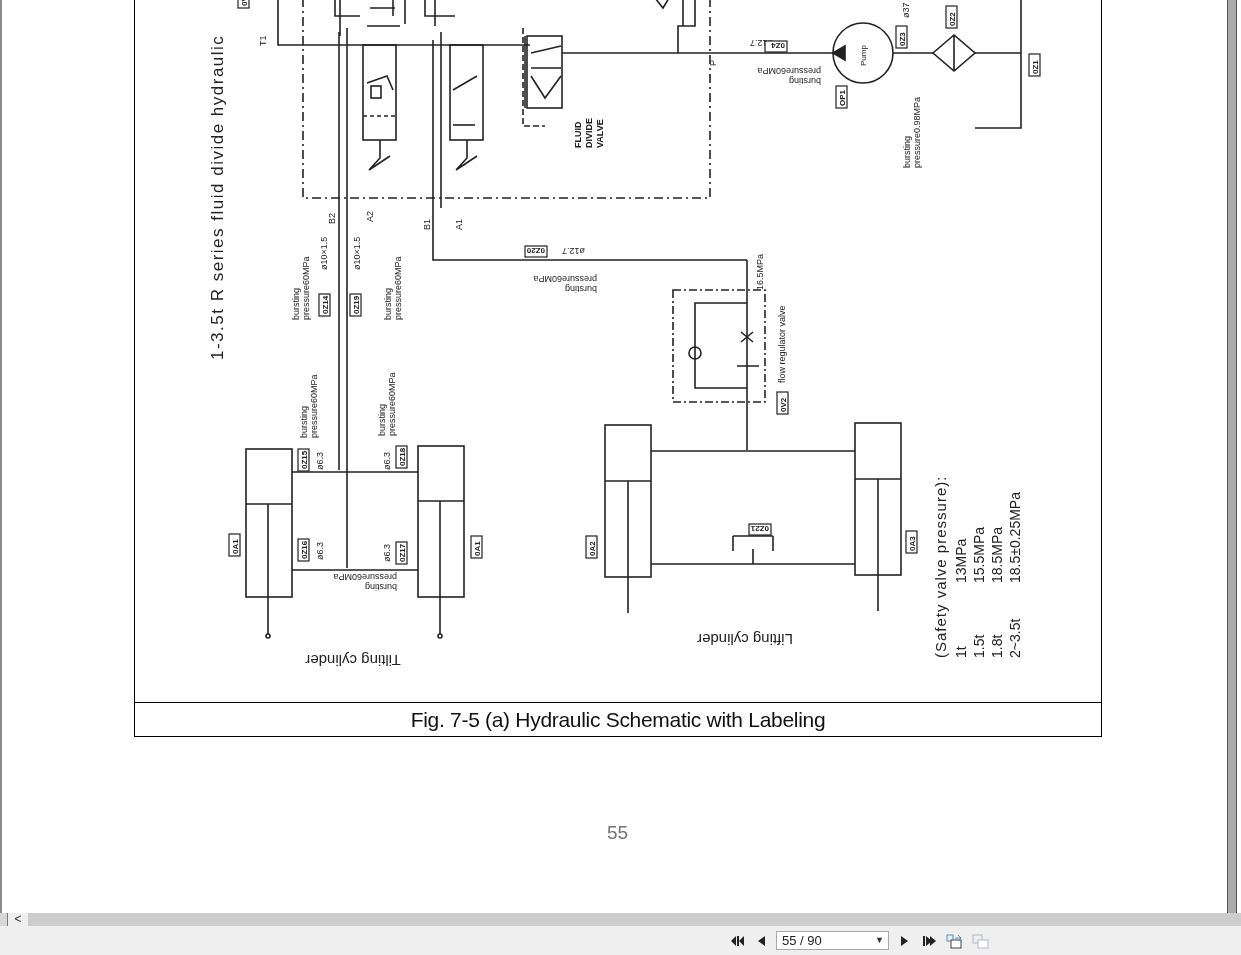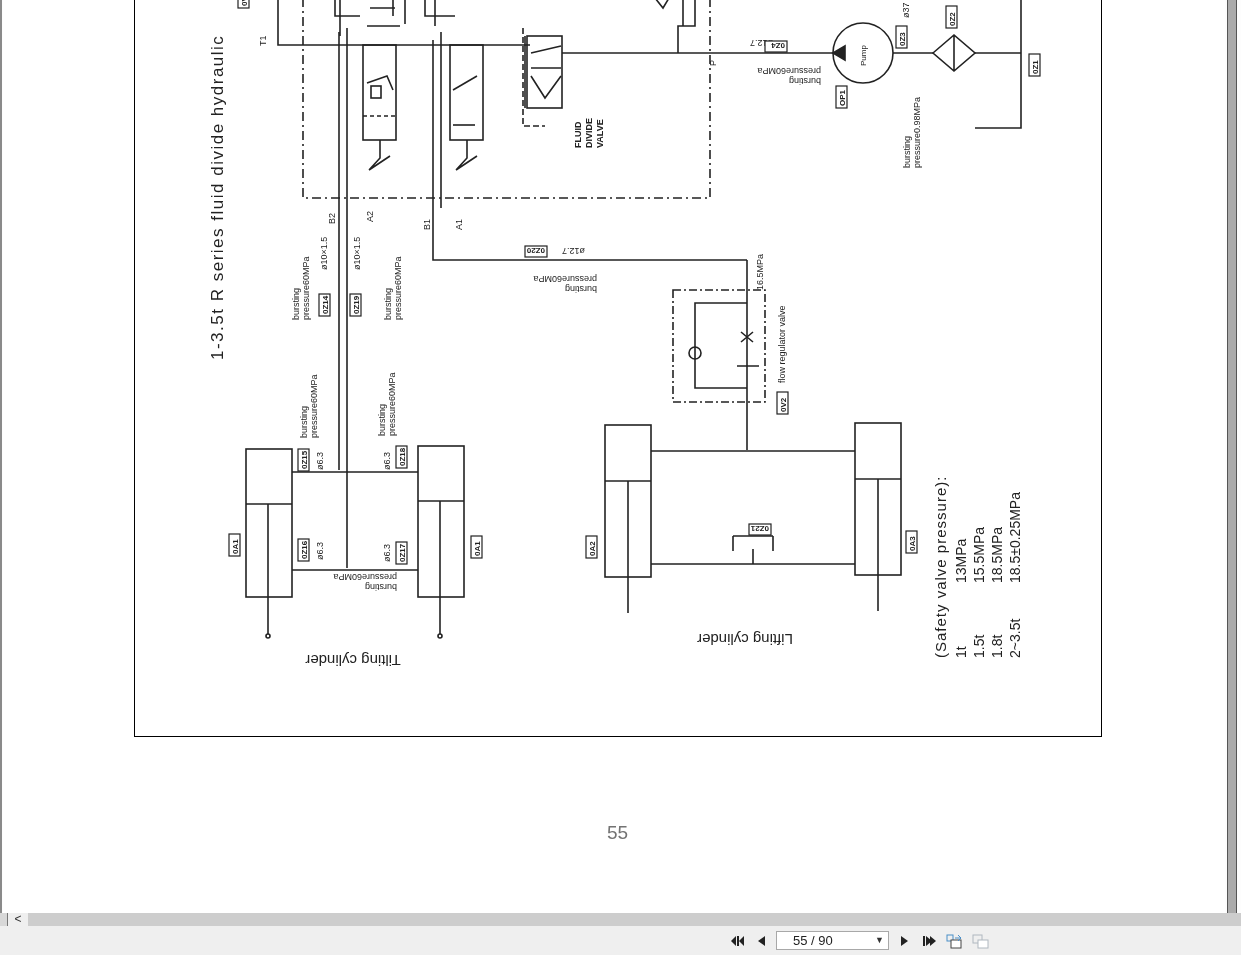--- a/index.html
+++ b/index.html
@@ -10,21 +10,21 @@
   #page{position:absolute;left:3px;top:0;width:1222px;height:913px;background:#fff;}
   #figure-frame{position:absolute;left:131px;top:-2px;width:966px;height:738px;border:1px solid #000;border-top:none;background:#fff;}
   #caption-box{position:absolute;left:0;top:704px;width:966px;height:33px;border-top:1px solid #000;display:flex;align-items:center;justify-content:center;}
   #caption{font-size:21px;color:#111;font-family:"Liberation Sans",sans-serif;letter-spacing:-0.3px;}
   #page-number{position:absolute;left:0;width:1229px;top:822px;text-align:center;font-size:19px;color:#737373;}
   #hscroll{position:absolute;left:0;top:913px;width:1241px;height:13px;background:#cdcdcd;}
   #hscroll-left{position:absolute;left:8px;top:0;width:20px;height:13px;background:#efefef;font-size:12px;line-height:13px;text-align:center;color:#333;cursor:pointer;}
   #hscroll-corner{position:absolute;left:0;top:0;width:7px;height:13px;background:#d8d8d8;border-right:1px solid #777;}
   #toolbar{position:absolute;left:0;top:926px;width:1241px;height:29px;background:#efefef;}
   .nav-btn{position:absolute;top:7px;width:16px;height:16px;cursor:pointer;}
-  #page-select{position:absolute;left:776px;top:5px;width:113px;height:19px;border:1px solid #a8a8a8;background:#fff;font-size:13px;color:#222;box-sizing:border-box;padding-left:16px;line-height:17px;}
+  #page-select{position:absolute;left:776px;top:5px;width:113px;height:19px;border:1px solid #a8a8a8;background:#fff;font-size:13px;color:#222;box-sizing:border-box;padding-left:5px;line-height:17px;}
   #page-select .arrow{position:absolute;right:4px;top:0;font-size:9px;color:#333;}
   svg text{font-family:"Liberation Sans",sans-serif;}
 </style>
 </head>
 <body>
 
 <div id="viewer">
   <div id="left-edge"></div>
   <div id="page">
     <div id="figure-frame">
@@ -226,20 +226,23 @@
             <text transform="translate(260,438) rotate(-90)">pressure60MPa</text>
             <text transform="translate(262,586) rotate(180)">bursting</text>
             <text transform="translate(262,576) rotate(180)">pressure60MPa</text>
           </g>
         <g id="fdv" font-size="9" fill="#222" font-weight="bold">
             <text transform="translate(446,150) rotate(-90)">FLUID</text>
             <text transform="translate(457,150) rotate(-90)">DIVIDE</text>
             <text transform="translate(468,150) rotate(-90)">VALVE</text>
           </g>
       </svg>
+      <div id="caption-box">
+        <span id="caption">Fig. 7-5 (a) Hydraulic Schematic with Labeling</span>
+      </div>
     </div>
     <div id="page-number">55</div>
   </div>
   <div id="vscroll"></div>
 </div>
 
 <div id="hscroll">
   <div id="hscroll-corner"></div>
   <div id="hscroll-left">&lt;</div>
 </div>

